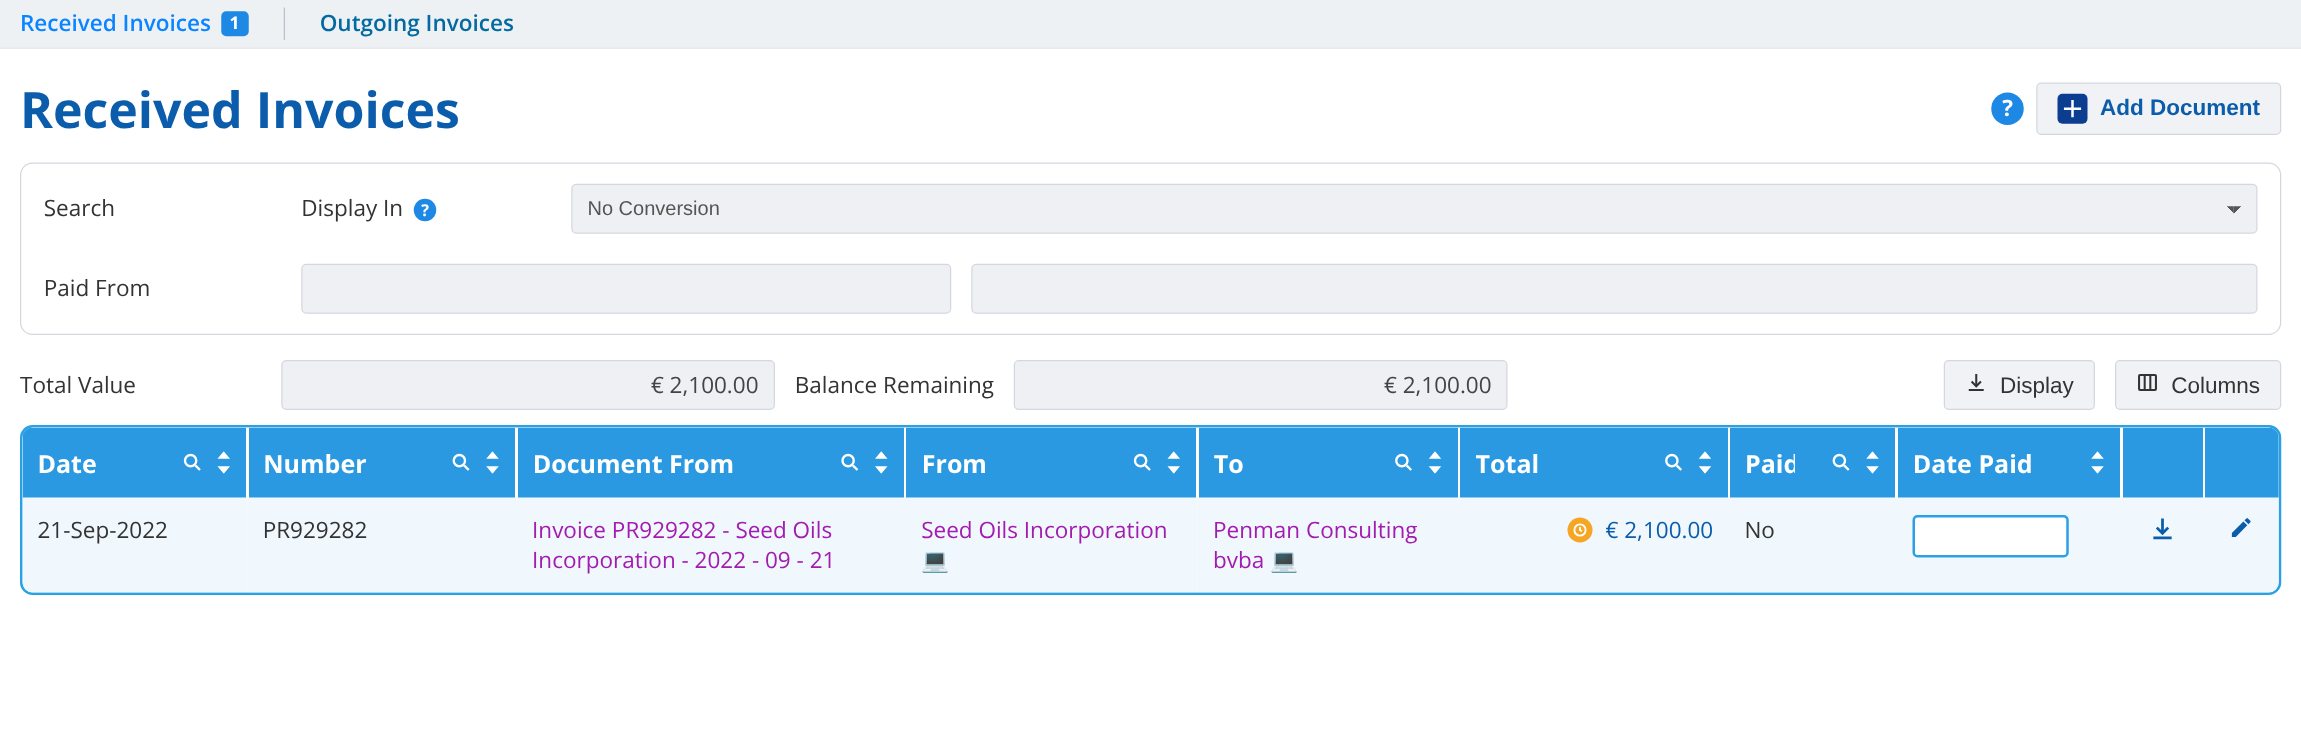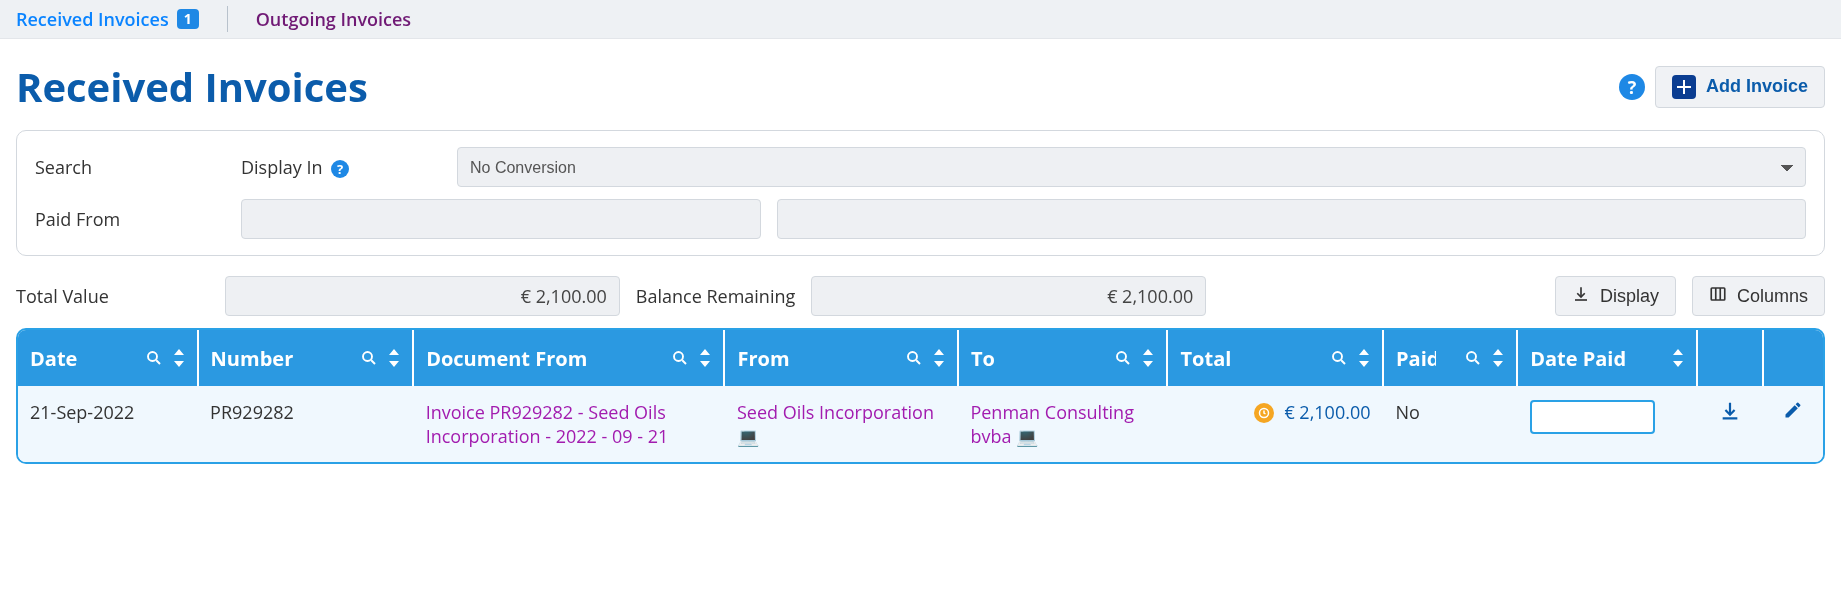--- a/index.html
+++ b/index.html
@@ -13,21 +13,21 @@
   
   .tabbar {
     background: #eef1f4;
     border-bottom: 1px solid #e3e6ea;
     padding: 6px 16px;
     display: flex;
     align-items: center;
     gap: 24px;
   }
   .tab {
-    color: #701a75;
+    color: #0369a1;
     font-weight: 600;
     font-size: 18px;
     display: inline-flex;
     align-items: center;
     gap: 8px;
     cursor: pointer;
   }
   .tab.active { color: #0a84ff; }
   .tab .badge {
     background: #1e88e5;
@@ -93,21 +93,21 @@
   .filter-panel {
     border: 1px solid #d3d8de;
     border-radius: 10px;
     margin: 0 16px;
     padding: 16px 18px;
   }
   .filter-row {
     display: flex;
     align-items: center;
     gap: 16px;
-    margin-bottom: 12px;
+    margin-bottom: 24px;
   }
   .filter-row:last-child { margin-bottom: 0; }
   .filter-label {
     width: 190px;
     color: #333;
     font-size: 18px;
   }
   .filter-label .help-inline {
     display: inline-flex; width: 18px; height: 18px; border-radius: 50%;
     background: #1e88e5; color: #fff; align-items: center; justify-content: center;
@@ -260,21 +260,21 @@
 <div class="page-header">
   <h1 class="page-title">Received Invoices</h1>
   <div class="header-actions">
     <span class="help-circle">?</span>
     <button class="btn">
       <span class="plus-box">
         <svg width="14" height="14" viewBox="0 0 14 14">
             <path d="M6 0h2v6h6v2H8v6H6V8H0V6h6z" fill="#fff"></path>
           </svg>
       </span>
-      <span>Add Invoice</span>
+      <span>Add Document</span>
     </button>
   </div>
 </div>
 
 <div class="filter-panel">
   <div class="filter-row">
     <div class="filter-label">Search</div>
     <div class="filter-label" style="width:200px">
       <span>Display In</span>
       <span class="help-inline">?</span>

